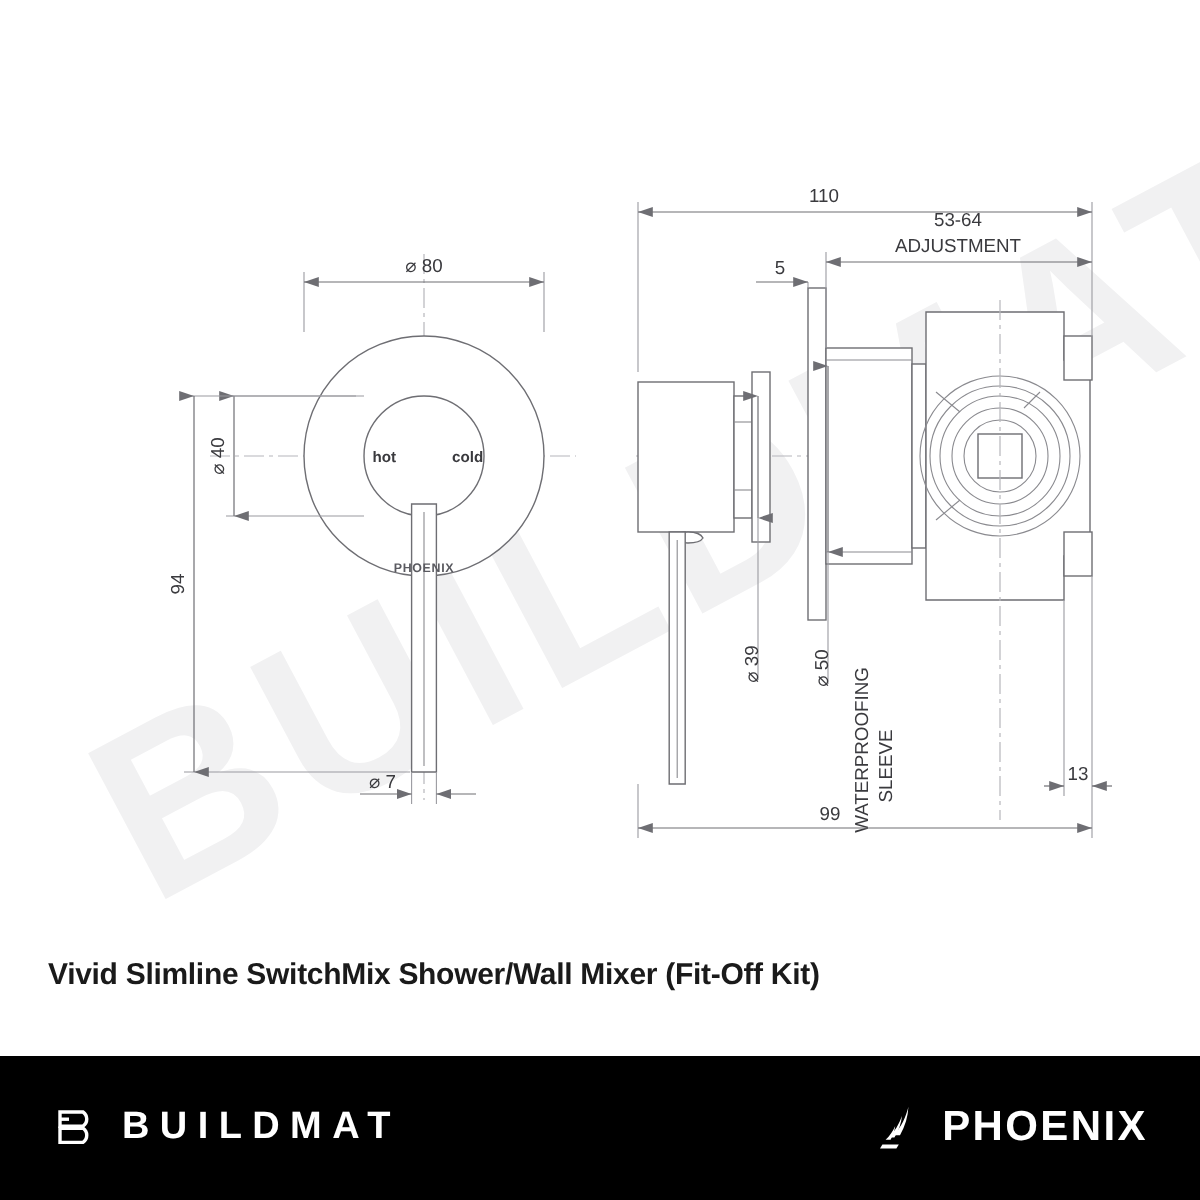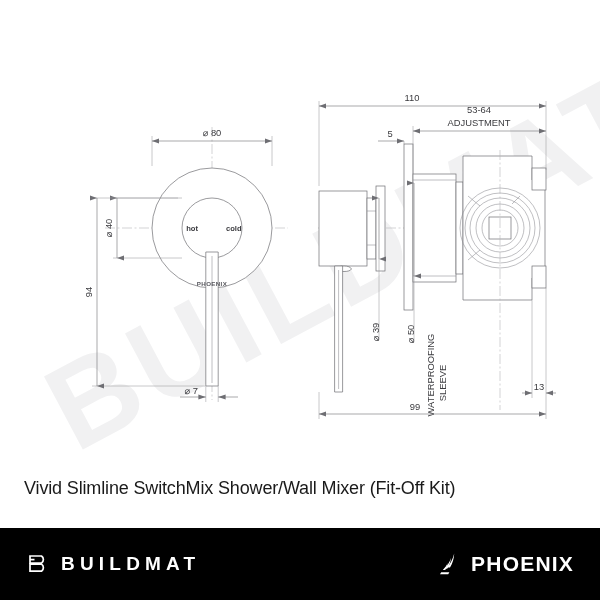--- a/index.html
+++ b/index.html
@@ -38,22 +38,22 @@
     top: 0;
     display: block;
   }
 
   
   #product-title {
     position: absolute;
     left: 24px;
     top: 478px;
     width: 560px;
-    font-size: 18px;
-    font-weight: normal;
+    font-size: 15px;
+    font-weight: bold;
     letter-spacing: -0.15px;
     color: #1a1a1a;
     line-height: 20px;
     white-space: nowrap;
   }
 
   
   #footer-bar {
     position: absolute;
     left: 0;

